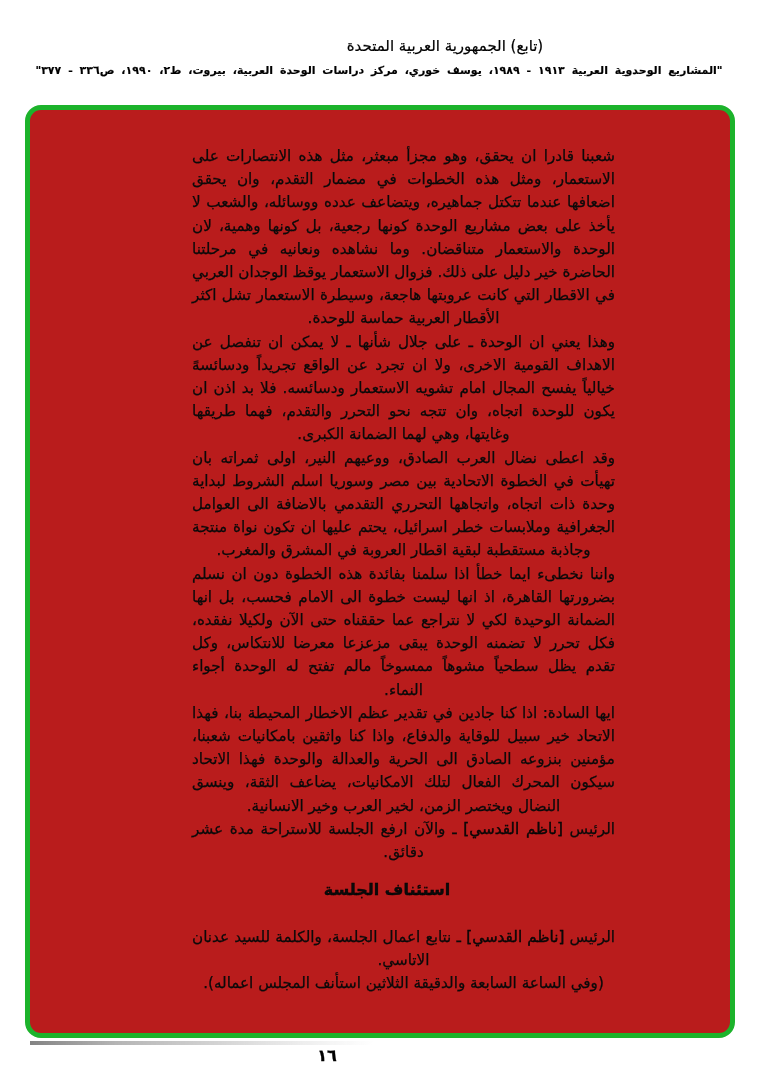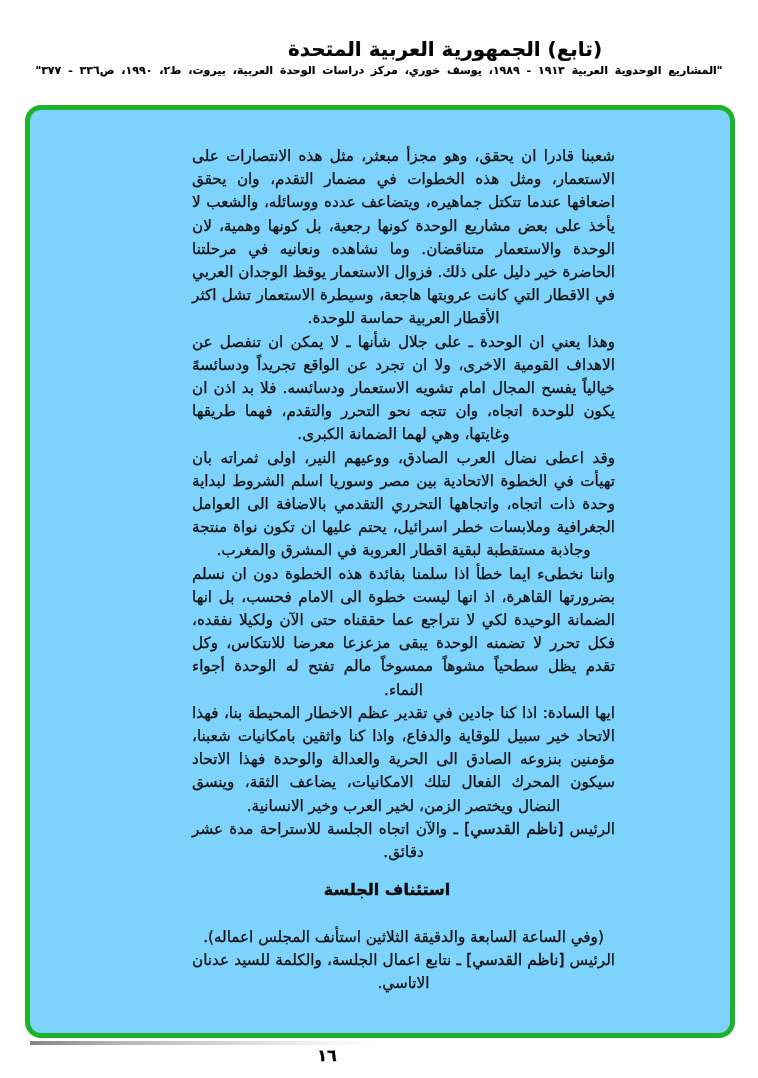--- a/index.html
+++ b/index.html
@@ -17,22 +17,22 @@
   }
 
   
   .doc-title {
     position: absolute;
     top: 37px;
     left: 132px;
     right: 0;
     text-align: center;
     direction: rtl;
-    font-size: 20px;
-    font-weight: bold;
+    font-size: 15px;
+    font-weight: normal;
     letter-spacing: 0.2px;
     -webkit-text-stroke: 0.2px #000;
   }
   .doc-citation {
     position: absolute;
     top: 64px;
     left: 26px;
     right: 26px;
     direction: rtl;
     text-align: center;
@@ -46,21 +46,21 @@
   
   .content-frame {
     position: absolute;
     left: 25px;
     top: 105px;
     width: 710px;
     height: 933px;
     box-sizing: border-box;
     border: 5px solid #1cb32b;
     border-radius: 16px;
-    background: #7dd3fc;
+    background: #b91c1c;
   }
 
   
   .text-column {
     position: absolute;
     top: 35px;
     right: 115px;
     width: 423px;
     direction: rtl;
     font-size: 15.2px;
@@ -128,26 +128,26 @@
     <p class="para">شعبنا قادرا ان يحقق، وهو مجزأ مبعثر، مثل هذه الانتصارات على الاستعمار، ومثل هذه الخطوات في مضمار التقدم، وان يحقق اضعافها عندما تتكتل جماهيره، ويتضاعف عدده ووسائله، والشعب لا يأخذ على بعض مشاريع الوحدة كونها رجعية، بل كونها وهمية، لان الوحدة والاستعمار متناقضان. وما نشاهده ونعانيه في مرحلتنا الحاضرة خير دليل على ذلك. فزوال الاستعمار يوقظ الوجدان العربي في الاقطار التي كانت عروبتها هاجعة، وسيطرة الاستعمار تشل اكثر الأقطار العربية حماسة للوحدة.</p>
 
     <p class="para">وهذا يعني ان الوحدة ـ على جلال شأنها ـ لا يمكن ان تنفصل عن الاهداف القومية الاخرى، ولا ان تجرد عن الواقع تجريداً ودسائسهً خيالياً يفسح المجال امام تشويه الاستعمار ودسائسه. فلا بد اذن ان يكون للوحدة اتجاه، وان تتجه نحو التحرر والتقدم، فهما طريقها وغايتها، وهي لهما الضمانة الكبرى.</p>
 
     <p class="para">وقد اعطى نضال العرب الصادق، ووعيهم النير، اولى ثمراته بان تهيأت في الخطوة الاتحادية بين مصر وسوريا اسلم الشروط لبداية وحدة ذات اتجاه، واتجاهها التحرري التقدمي بالاضافة الى العوامل الجغرافية وملابسات خطر اسرائيل، يحتم عليها ان تكون نواة منتجة وجاذبة مستقطبة لبقية اقطار العروبة في المشرق والمغرب.</p>
 
     <p class="para">واننا نخطىء ايما خطأ اذا سلمنا بفائدة هذه الخطوة دون ان نسلم بضرورتها القاهرة، اذ انها ليست خطوة الى الامام فحسب، بل انها الضمانة الوحيدة لكي لا نتراجع عما حققناه حتى الآن ولكيلا نفقده، فكل تحرر لا تضمنه الوحدة يبقى مزعزعا معرضا للانتكاس، وكل تقدم يظل سطحياً مشوهاً ممسوخاً مالم تفتح له الوحدة أجواء النماء.</p>
 
     <p class="para">ايها السادة: اذا كنا جادين في تقدير عظم الاخطار المحيطة بنا، فهذا الاتحاد خير سبيل للوقاية والدفاع، واذا كنا واثقين بامكانيات شعبنا، مؤمنين بنزوعه الصادق الى الحرية والعدالة والوحدة فهذا الاتحاد سيكون المحرك الفعال لتلك الامكانيات، يضاعف الثقة، وينسق النضال ويختصر الزمن، لخير العرب وخير الانسانية.</p>
 
-    <p class="para"><span>الرئيس </span><b>[ناظم القدسي]</b><span> ـ والآن اتجاه الجلسة للاستراحة مدة عشر دقائق.</span></p>
+    <p class="para"><span>الرئيس </span><b>[ناظم القدسي]</b><span> ـ والآن ارفع الجلسة للاستراحة مدة عشر دقائق.</span></p>
 
     <h3 class="session-heading">استئناف الجلسة</h3>
 
+    <p class="para"><span>الرئيس </span><b>[ناظم القدسي]</b><span> ـ نتابع اعمال الجلسة، والكلمة للسيد عدنان الاتاسي.</span></p>
+
     <p class="para">(وفي الساعة السابعة والدقيقة الثلاثين استأنف المجلس اعماله).</p>
-
-    <p class="para"><span>الرئيس </span><b>[ناظم القدسي]</b><span> ـ نتابع اعمال الجلسة، والكلمة للسيد عدنان الاتاسي.</span></p>
 
   </div>
 </div>
 
 <div class="scan-artifact"></div>
 
 <div class="page-number">١٦</div>
 
 </body></html>

